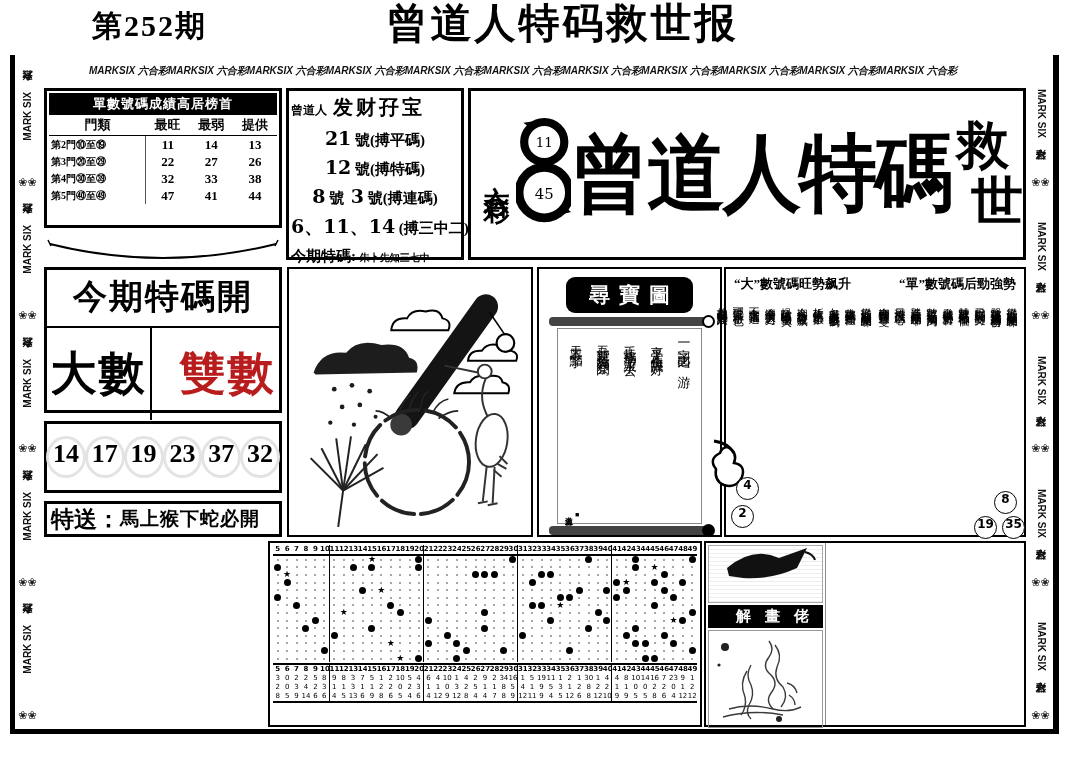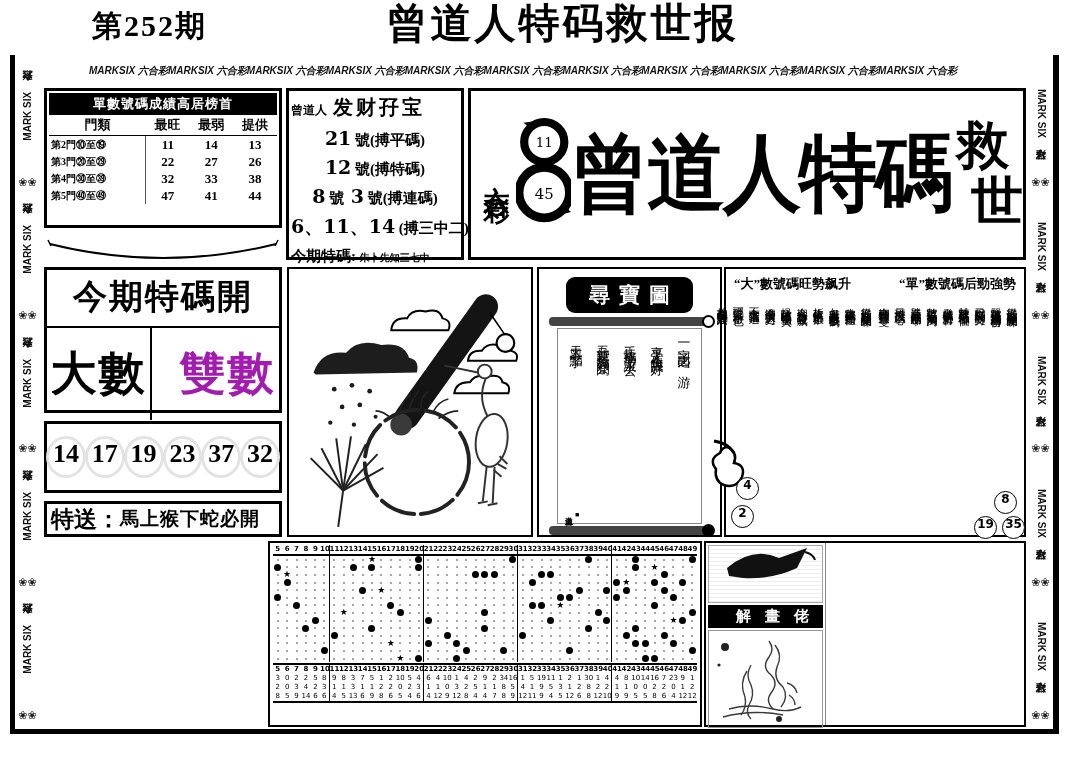--- a/index.html
+++ b/index.html
@@ -54,21 +54,21 @@
                 line-height:56px;margin-left:6px;}
   .banner-stack span:last-child{margin-left:14px;}
   
   .tema{left:44px;top:267px;width:238px;height:146px;border-width:3px;}
   .tema-title{font:bold 34px "Liberation Serif",serif;text-align:center;letter-spacing:2px;
               border-bottom:2px solid #000;padding:4px 0 6px;}
   .tema-cells{display:flex;height:92px;gap:24px;}
   .tema-cell{flex:1;display:flex;align-items:center;justify-content:center;
              font:bold 46px "Liberation Serif",serif;letter-spacing:2px;}
   .tema-cell.first{border-right:2px solid #000;color:#000;}
-  .tema-cell.second{color:#a21caf;}
+  .tema-cell.second{color:#b91c1c;}
   
   .numbox{left:44px;top:421px;width:238px;height:72px;border-width:3px;display:flex;
           align-items:center;justify-content:center;gap:1px;}
   .circle-num{display:inline-block;width:36px;height:36px;border:3px solid #e3e3e3;border-radius:50%;
               text-align:center;line-height:33px;font:bold 26px "Liberation Serif",serif;margin:0 -1px;}
   
   .special{left:44px;top:501px;width:238px;height:36px;border-width:3px;display:flex;
            align-items:center;padding:0 4px;}
   .sp-label{font:bold 23px "Liberation Serif",serif;}
   .sp-text{font:bold 19px "Liberation Serif",serif;letter-spacing:1px;}

